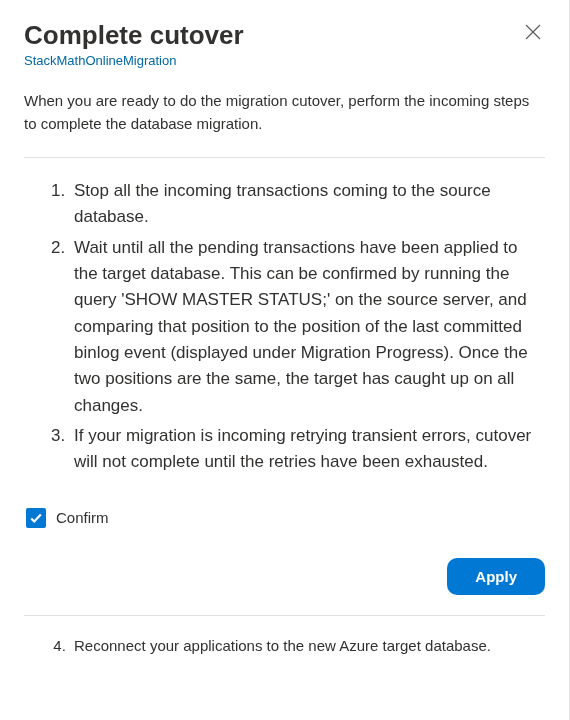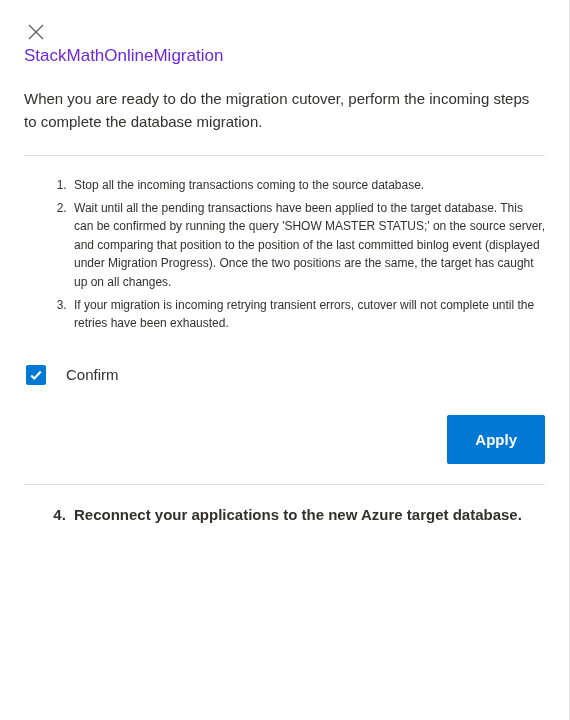--- a/index.html
+++ b/index.html
@@ -36,22 +36,22 @@
       color: #605e5c;
       display: flex;
       align-items: center;
       justify-content: center;
     }
     .close-btn svg {
       width: 16px;
       height: 16px;
     }
     .subtitle {
-      font-size: 17px;
-      color: #6d28d9;
+      font-size: 13px;
+      color: #0369a1;
       margin-bottom: 22px;
     }
     .intro-text {
       font-size: 15px;
       color: #323130;
       line-height: 1.5;
       margin-bottom: 22px;
     }
     .divider {
       border: none;
@@ -61,30 +61,30 @@
     .divider-bottom {
       border: none;
       border-top: 1px solid #e1e1e1;
       margin: 20px 0 18px 0;
     }
     .steps {
       padding-left: 46px;
       margin-bottom: 32px;
     }
     .steps li {
-      font-size: 12px;
+      font-size: 17px;
       line-height: 1.55;
       color: #323130;
       margin-bottom: 4px;
       padding-left: 4px;
     }
     .confirm-row {
       display: flex;
       align-items: center;
-      gap: 20px;
+      gap: 10px;
       margin-bottom: 30px;
       padding-left: 2px;
     }
     .checkbox {
       width: 20px;
       height: 20px;
       background: #0078d4;
       border-radius: 2px;
       display: flex;
       align-items: center;
@@ -104,42 +104,42 @@
     }
     .button-row {
       display: flex;
       justify-content: flex-end;
       margin-bottom: 6px;
     }
     .apply-btn {
       background: #0078d4;
       color: #fff;
       border: none;
-      padding: 16px 28px;
+      padding: 10px 28px;
       font-size: 15px;
       font-weight: 600;
       cursor: pointer;
-      border-radius: 2px;
+      border-radius: 10px;
       font-family: inherit;
     }
     .steps-continue {
       padding-left: 46px;
     }
     .steps-continue li {
       font-size: 15px;
       line-height: 1.55;
       color: #323130;
       padding-left: 4px;
-      font-weight: bold;
     }
   </style>
 </head>
 <body>
 
 <div class="header">
+  <h1 class="title">Complete cutover</h1>
   <button class="close-btn">
     <svg viewBox="0 0 16 16">
       <line x1="1" y1="1" x2="15" y2="15" stroke="#605e5c" stroke-width="1.2"></line>
       <line x1="15" y1="1" x2="1" y2="15" stroke="#605e5c" stroke-width="1.2"></line>
     </svg>
   </button>
 </div>
 
 <div class="subtitle">StackMathOnlineMigration</div>
 

